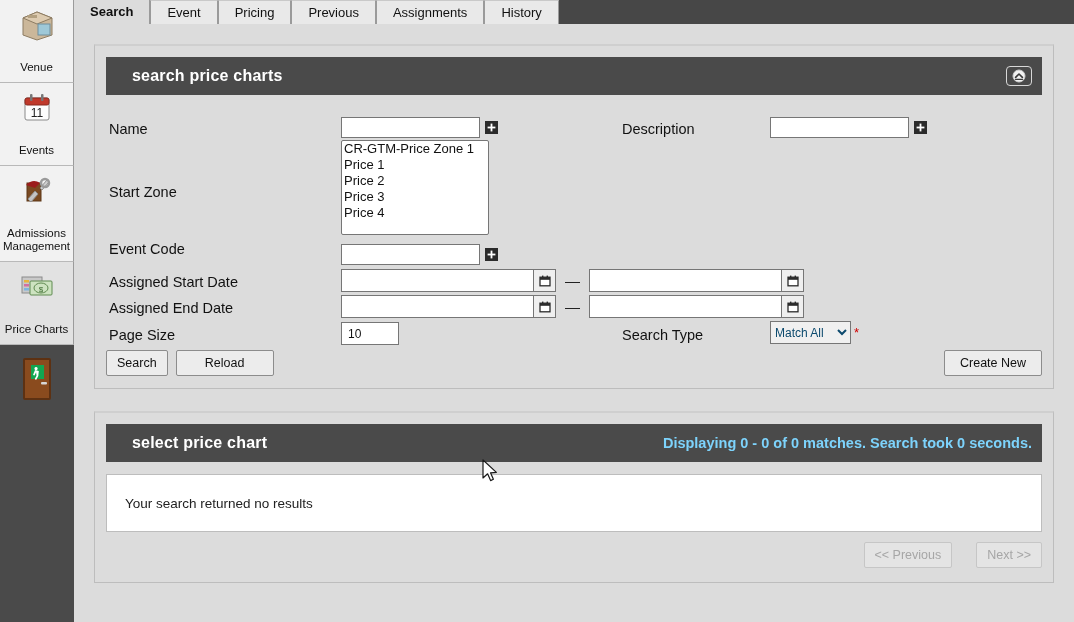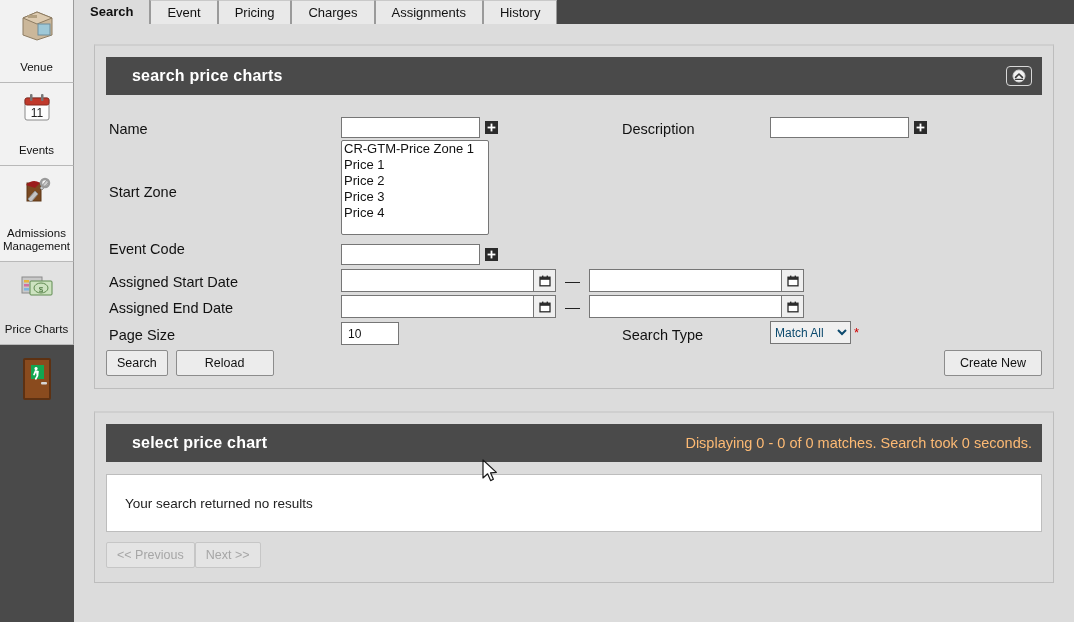--- a/index.html
+++ b/index.html
@@ -69,21 +69,21 @@
     border:1px solid #bdbdbd;
     border-top:2px solid #cfcfcf;
   }
   .panel-head {
     background:#4a4a4a; color:#fff;
     height:38px; display:flex; align-items:center; justify-content:space-between;
     padding:0 10px 0 26px;
     margin:11px 11px 0 11px;
   }
   .panel-title { font-size:16px; font-weight:bold; letter-spacing:.2px; }
-  .panel-status { font-size:14.5px; color:#fdba74; }
+  .panel-status { font-size:14.5px; color:#7dd3fc;font-weight:bold; }
   .collapse-btn {
     width:26px; height:20px; border:1px solid #d8d8d8; border-radius:4px;
     background:#4a4a4a; display:flex; align-items:center; justify-content:center;
     cursor:pointer;
   }
 
   .panel-body { padding:14px 11px 12px 11px; }
 
   
   .form-grid { position:relative; height:235px; }
@@ -127,21 +127,21 @@
 
   .btn-row { display:flex; align-items:center; justify-content:space-between; margin-top:6px; }
   .btn-left { display:flex; gap:8px; }
 
   .results-box {
     background:#fff; border:1px solid #bdbdbd;
     height:58px; display:flex; align-items:center;
     padding-left:18px; font-size:13.5px; color:#222;
     margin:12px 11px 0 11px;
   }
-  .pager { display:flex; justify-content:flex-start; margin:10px 11px 14px 11px; }
+  .pager { display:flex; justify-content:flex-end; margin:10px 11px 14px 11px;gap:24px; }
 
   
   #cursor { position:absolute; pointer-events:none; }
 </style>
 </head>
 <body>
 
 <div id="sidebar">
 
   <div class="nav-item">
@@ -208,21 +208,21 @@
       </svg>
     </span>
   </div>
 </div>
 
 <div id="topbar">
   <div id="tabs">
     <div class="tab active">Search</div>
     <div class="tab">Event</div>
     <div class="tab">Pricing</div>
-    <div class="tab">Charges</div>
+    <div class="tab">Previous</div>
     <div class="tab">Assignments</div>
     <div class="tab">History</div>
   </div>
 </div>
 
 <div id="content">
 
   <div class="panel">
     <div class="panel-head">
       <div class="panel-title">search price charts</div>

